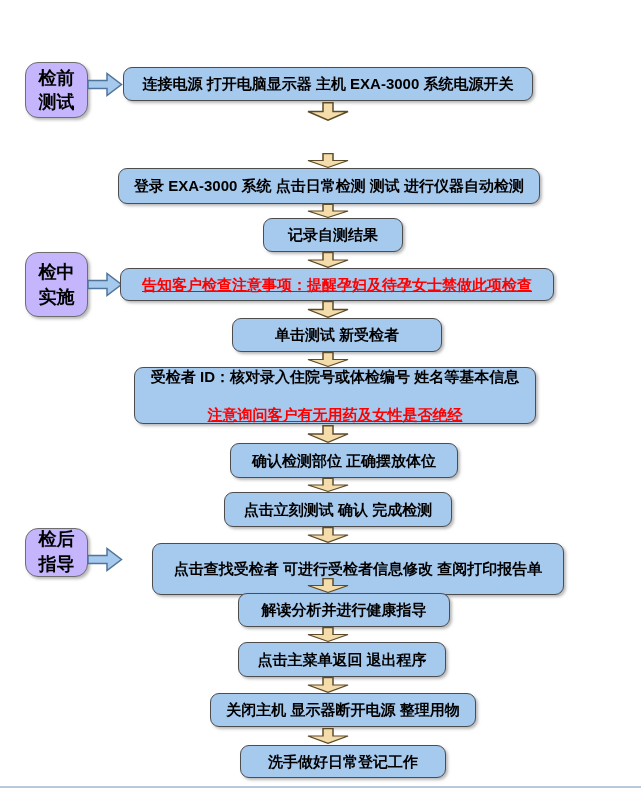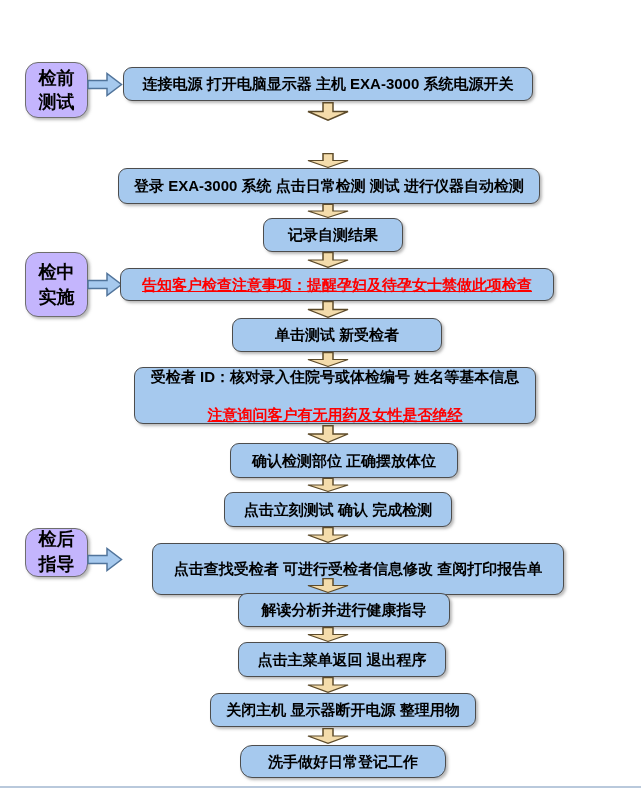--- a/index.html
+++ b/index.html
@@ -93,21 +93,21 @@
   </div>
   <div class="box" style="left:238px; top:593px; width:212px; height:34px;">
     <span>解读分析并进行健康指导</span>
   </div>
   <div class="box" style="left:238px; top:642px; width:208px; height:35px;">
     <span>点击主菜单返回  退出程序</span>
   </div>
   <div class="box" style="left:210px; top:693px; width:266px; height:34px;">
     <span>关闭主机  显示器断开电源  整理用物</span>
   </div>
-  <div class="box" style="left:240px; top:745px; width:206px; height:33px;border-radius:12px;">
+  <div class="box" style="left:240px; top:745px; width:206px; height:33px;">
     <span>洗手做好日常登记工作</span>
   </div>
 
   <svg class="varrow" style="top:102px; height:19px;" viewBox="0 0 44 20" preserveAspectRatio="none">
       <polygon points="17,0.8 27,0.8 27,10 42,10 22,19.2 2,10 17,10" fill="#f4dcab" stroke="#5d4b2a" stroke-width="1.5"></polygon>
     </svg>
   <svg class="varrow" style="top:153px; height:15px;" viewBox="0 0 44 20" preserveAspectRatio="none">
       <polygon points="17,0.8 27,0.8 27,10 42,10 22,19.2 2,10 17,10" fill="#f4dcab" stroke="#5d4b2a" stroke-width="1.5"></polygon>
     </svg>
   <svg class="varrow" style="top:204px; height:14px;" viewBox="0 0 44 20" preserveAspectRatio="none">

